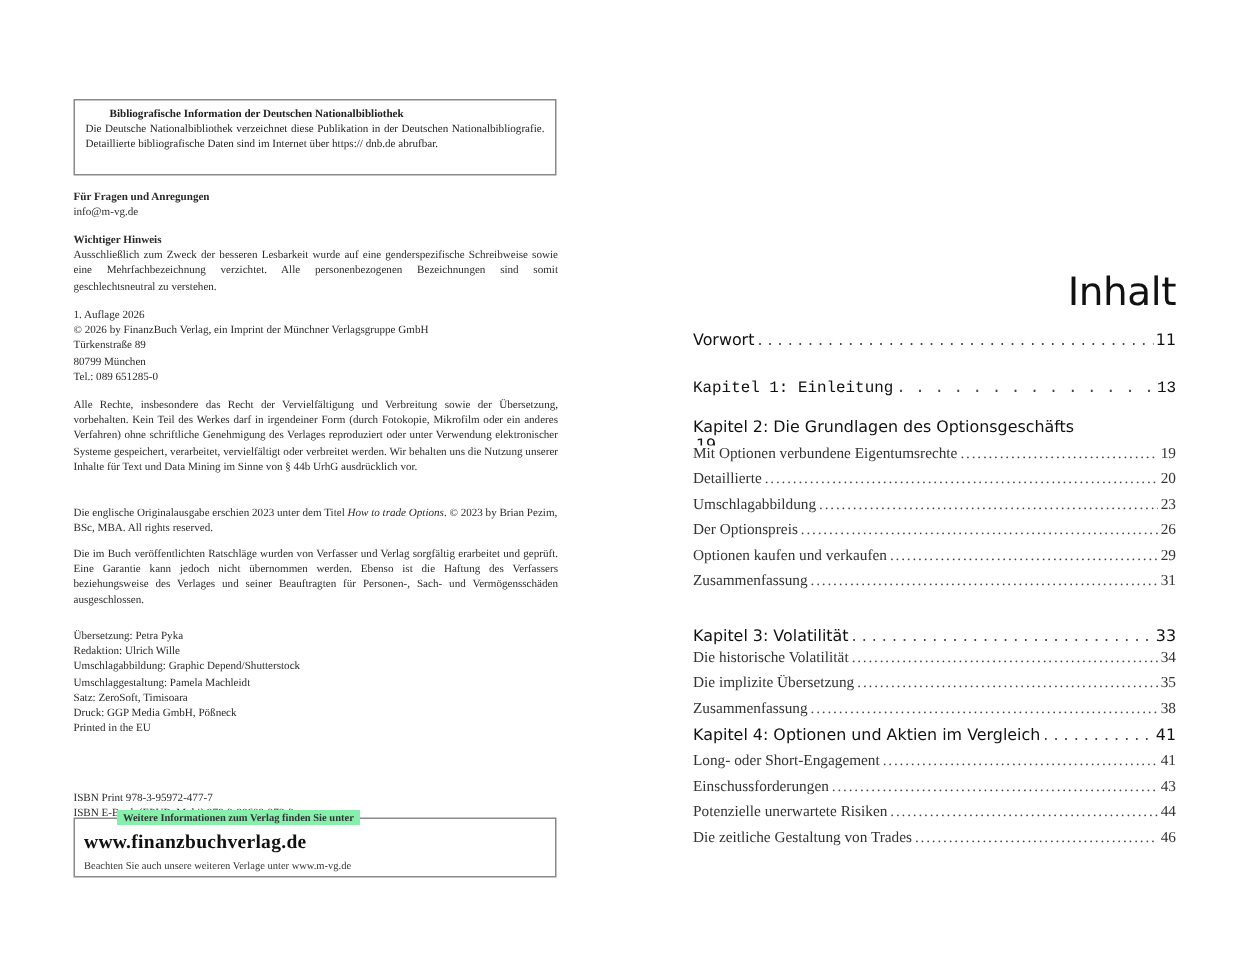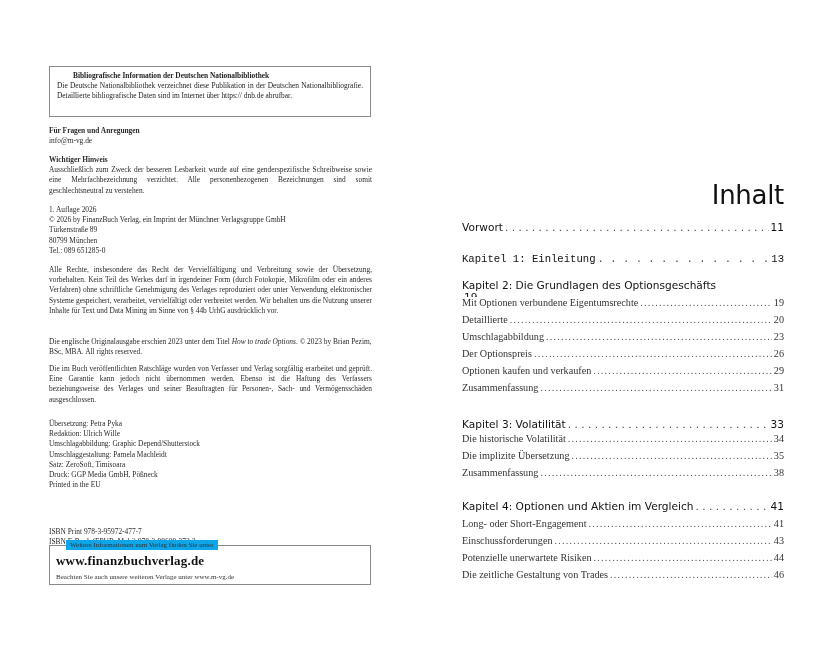--- a/index.html
+++ b/index.html
@@ -14,21 +14,21 @@
     
     .lp { position: absolute; left: 49px; width: 323px; font-size: 7.4px; line-height: 10.2px; color: #2a2a2a; }
     .box-top { position: absolute; left: 49px; top: 66px; width: 322px; height: 51px; border: 1px solid #8a8a8a; box-sizing: border-box; padding: 4px 7px 0 7px; }
     .box-top .t { font-weight: bold; font-size: 7.4px; line-height: 10.2px; padding-left: 16px; }
     .box-top .b { font-size: 7.4px; line-height: 10.2px; text-align: justify; }
     .bold { font-weight: bold; }
     .just { text-align: justify; }
     .ital { font-style: italic; }
 
     .box-bottom { position: absolute; left: 49px; top: 545px; width: 322px; height: 40px; border: 1px solid #8a8a8a; box-sizing: border-box; }
-    .box-bottom .legend { position: absolute; left: 16px; top: -6px; background: #0ea5e9; padding: 0 4px; font-size: 7px; line-height: 10px; color: #333; }
+    .box-bottom .legend { position: absolute; left: 28px; top: -6px; background: #86efac; padding: 0 4px; font-size: 7px; line-height: 10px; color: #333; font-weight: bold; }
     .box-bottom .url { position: absolute; left: 6px; top: 7px; font-size: 13px; font-weight: bold; color: #111; letter-spacing: 0.2px; }
     .box-bottom .note { position: absolute; left: 6px; top: 26px; font-size: 7px; line-height: 10px; color: #333; }
 
     
     .toc-title { position: absolute; right: 49px; top: 140px; font-size: 26px; color: #111; font-weight: normal; letter-spacing: -0.3px; margin-top: 40px; }
     .toc { position: absolute; left: 46px; width: 322px; top: 200px; }
     .row { display: flex; align-items: baseline; white-space: nowrap; overflow: hidden; }
     .row .label { flex: 0 0 auto; padding-right: 2px; }
     .row .dots { flex: 1 1 auto; overflow: hidden; color: #444; }
     .row .dots::after { content: ". . . . . . . . . . . . . . . . . . . . . . . . . . . . . . . . . . . . . . . . . . . . . . . . . . . . . . . . . . . . . . . . . . . . . . . . . . . . . . . . . . . . . . . . . . . . ."; }
@@ -161,21 +161,21 @@
         <span class="label">Die implizite Übersetzung</span>
         <span class="dots"></span>
         <span class="page-num">35</span>
       </div>
     <div class="row sub">
         <span class="label">Zusammenfassung</span>
         <span class="dots"></span>
         <span class="page-num">38</span>
       </div>
 
-    <div class="row chap" style="margin-top:16px;text-align:center;">
+    <div class="row chap" style="text-align:center;">
       <span class="label">Kapitel 4: Optionen und Aktien im Vergleich</span>
         <span class="dots"></span>
         <span class="page-num">41</span>
     </div>
     <div class="row sub">
         <span class="label">Long- oder Short-Engagement</span>
         <span class="dots"></span>
         <span class="page-num">41</span>
       </div>
     <div class="row sub">

